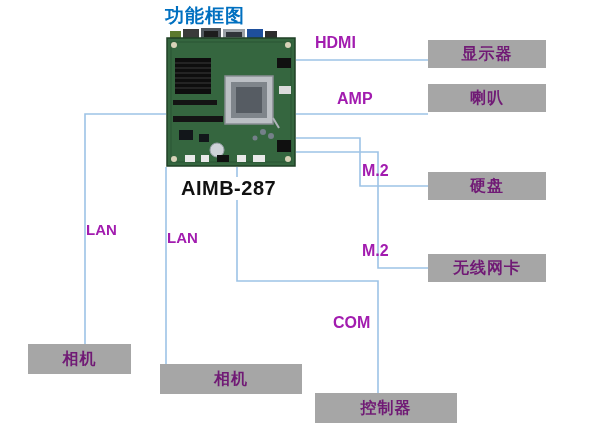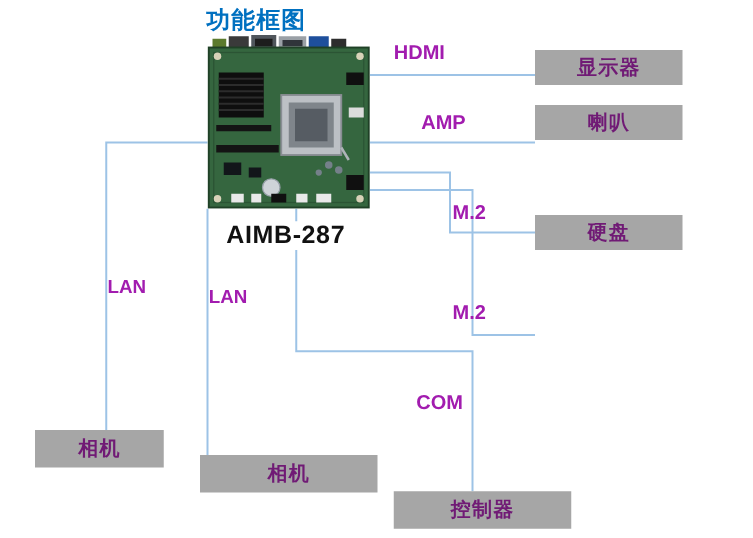--- a/index.html
+++ b/index.html
@@ -110,17 +110,18 @@
   <div class="conn-label pos-amp">AMP</div>
   <div class="conn-label pos-m2disk">M.2</div>
   <div class="conn-label pos-m2wifi">M.2</div>
   <div class="conn-label pos-com">COM</div>
   <div class="conn-label lbl-sm pos-lanleft">LAN</div>
   <div class="conn-label lbl-sm pos-lanmid">LAN</div>
 
   <div class="node node-display">显示器</div>
   <div class="node node-speaker">喇叭</div>
   <div class="node node-disk">硬盘</div>
+  <div class="node node-wifi">无线网卡</div>
   <div class="node node-camera-left">相机</div>
   <div class="node node-camera-mid">相机</div>
   <div class="node node-controller">控制器</div>
 
 </div>
 
 </body></html>

